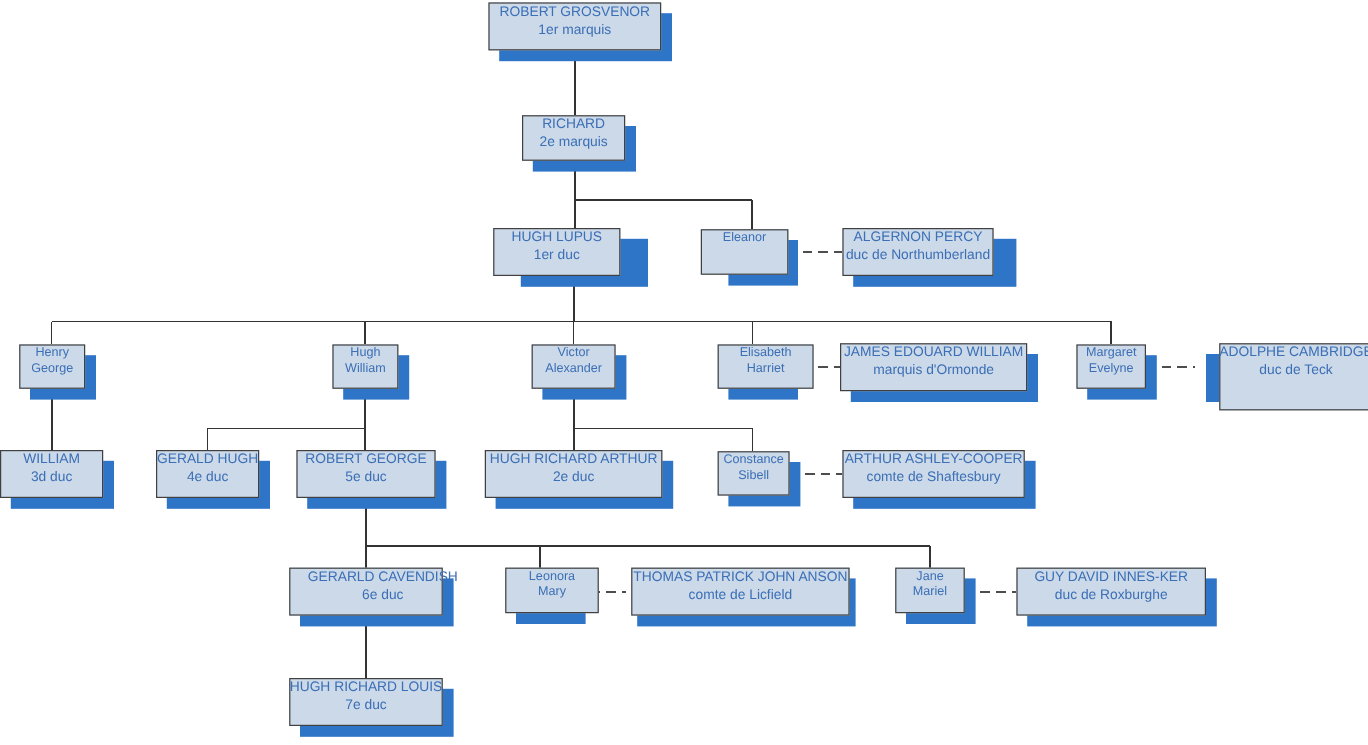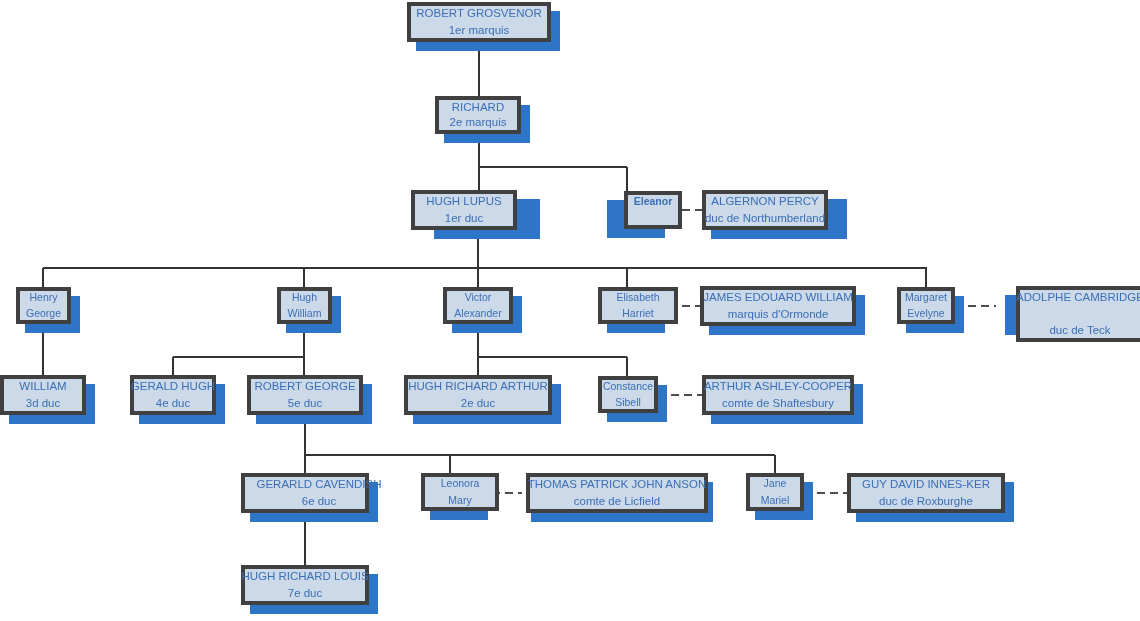--- a/index.html
+++ b/index.html
@@ -26,26 +26,26 @@
     left: 0;
     top: 0;
     width: 1140px;
     height: 621px;
   }
   
   .node {
     position: absolute;
     box-sizing: border-box;
     background: #ccd9e8;
-    border: 4px solid #404040;
+    border: 1px solid #404040;
     color: #3b6fb6;
     display: flex;
     flex-direction: column;
     align-items: center;
-    justify-content: space-between;
+    justify-content: flex-start;
     text-align: center;
     line-height: 1.28;
     z-index: 3;
   }
   .node .nm {
     display: block;
     white-space: nowrap;
   }
   .node .ti {
     display: block;
@@ -141,21 +141,21 @@
         <span class="ti">1er marquis</span>
       </div>
       <div class="node f-big" style="left: 435px; top: 96px; width: 86px; height: 38px;">
         <span class="nm">RICHARD</span>
         <span class="ti">2e marquis</span>
       </div>
       <div class="node f-big" style="left: 411px; top: 190px; width: 106px; height: 40px;">
         <span class="nm">HUGH LUPUS</span>
         <span class="ti">1er duc</span>
       </div>
-      <div class="node f-small" style="left: 624px; top: 191px; width: 58px; height: 38px; font-weight: bold;">
+      <div class="node f-small" style="left: 584px; top: 191px; width: 73px; height: 38px;">
         <span class="nm">Eleanor</span>
       </div>
       <div class="node f-big" style="left: 702px; top: 190px; width: 126px; height: 40px;">
         <span class="nm">ALGERNON PERCY</span>
         <span class="ti">duc de Northumberland</span>
       </div>
       <div class="node f-small" style="left: 16px; top: 287px; width: 55px; height: 37px;">
         <span class="nm">Henry</span>
         <span class="ti">George</span>
       </div>

